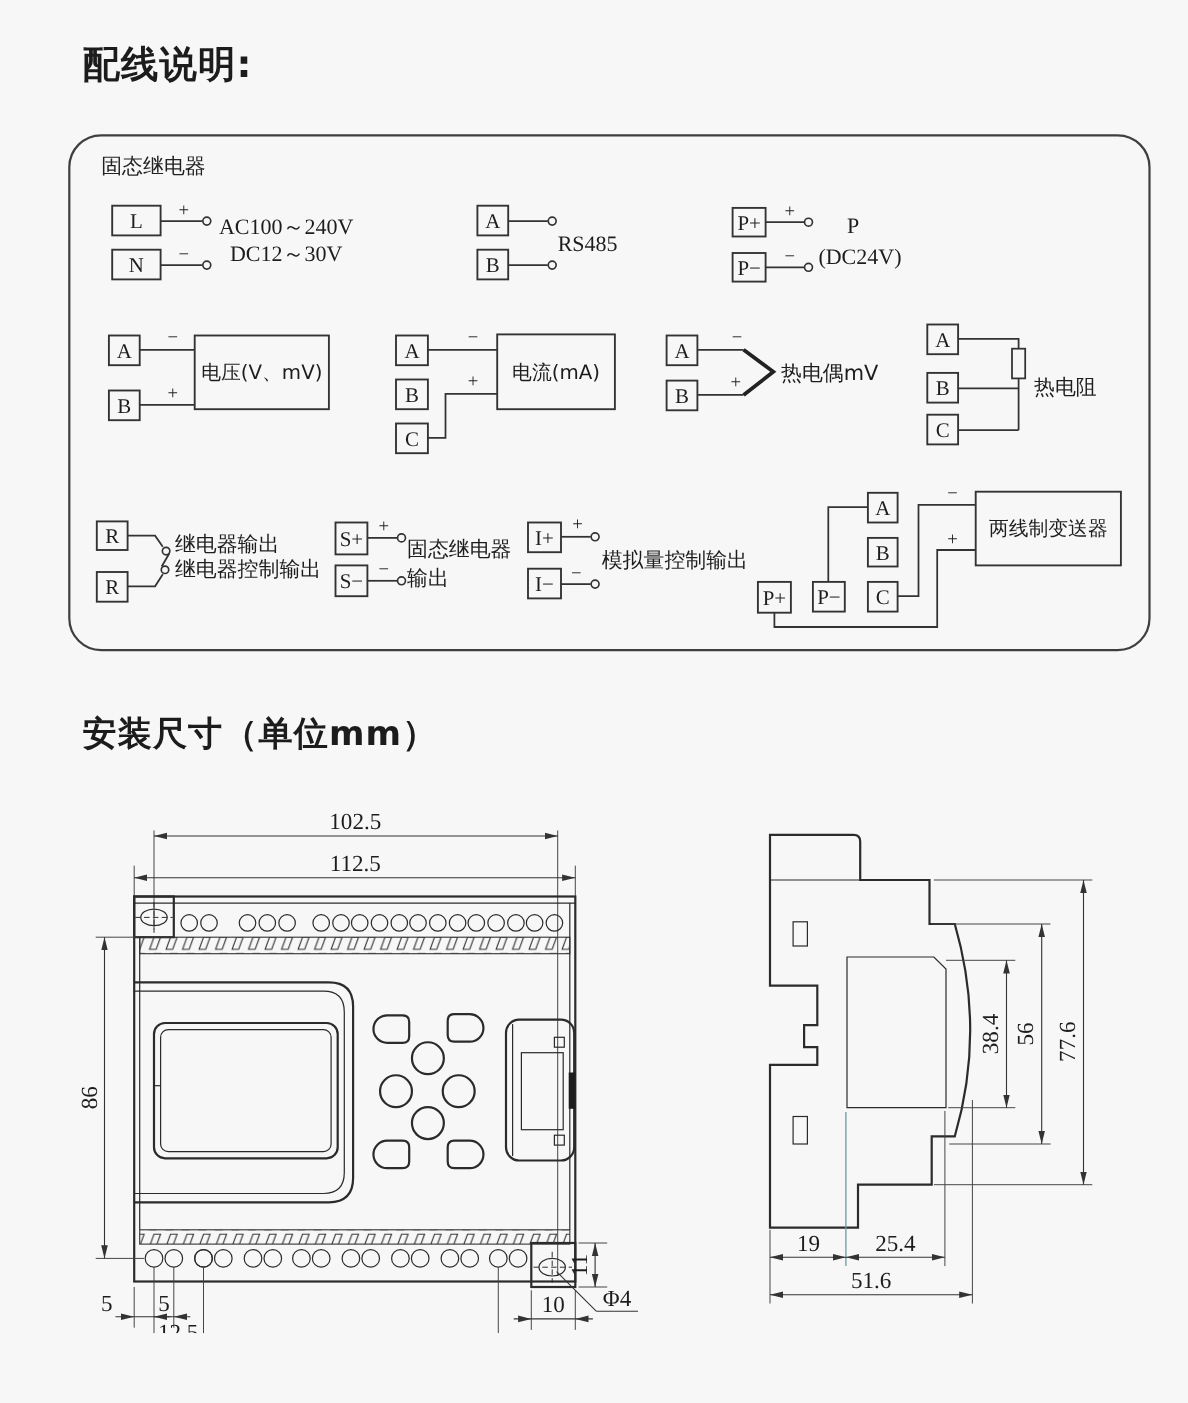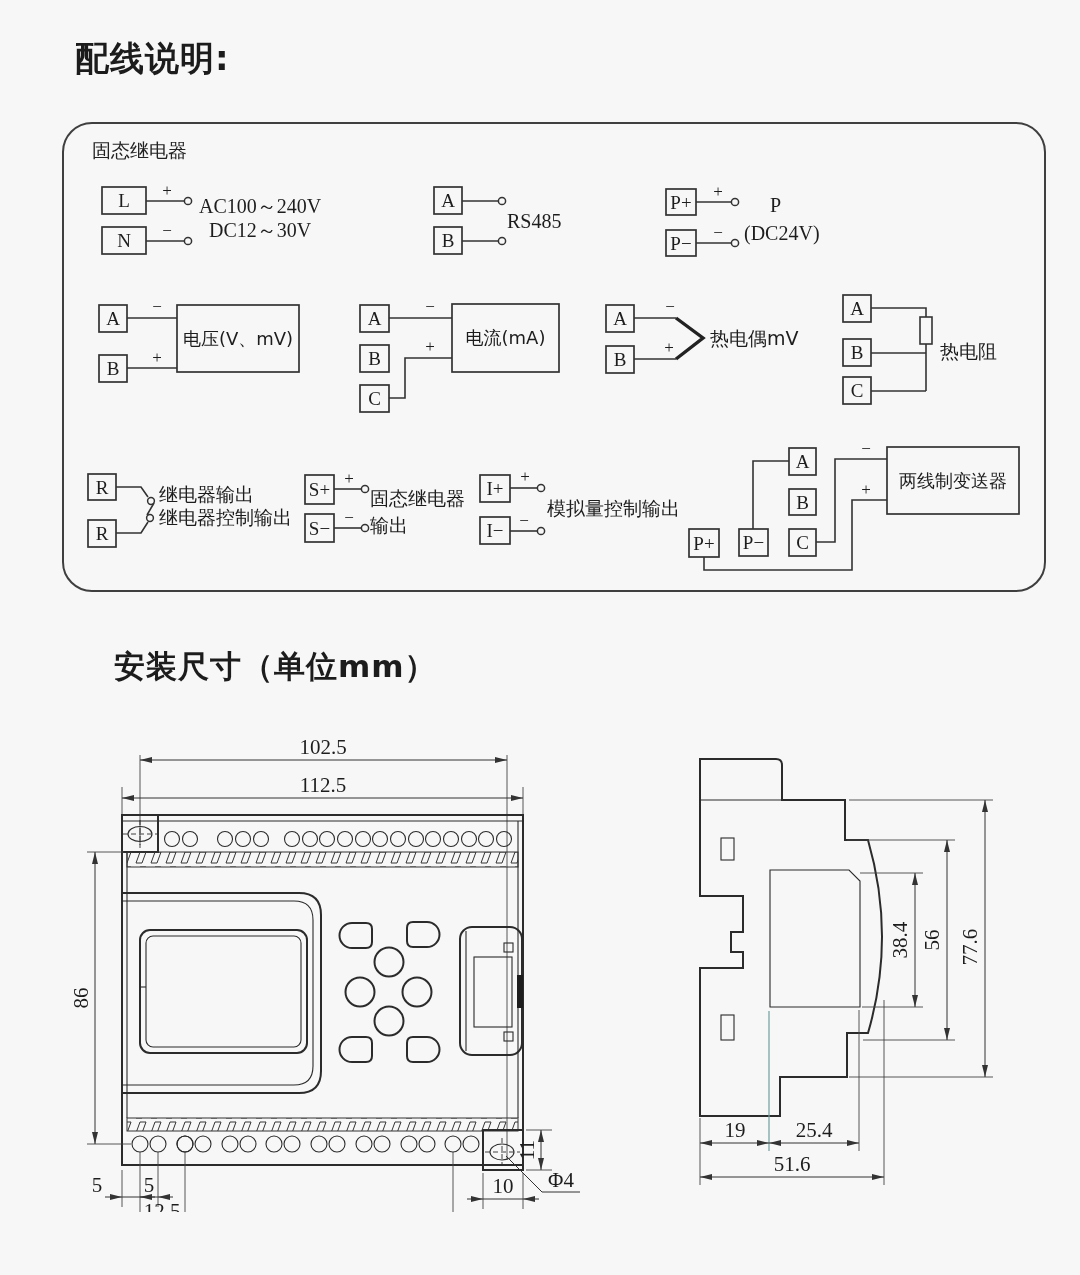--- a/index.html
+++ b/index.html
@@ -1,19 +1,19 @@
 <!DOCTYPE html>
 <html><head>
 <meta charset="utf-8">
 <style>
   html,body{margin:0;padding:0;background:#f7f7f8;}
   .page{position:relative;width:1080px;height:1212px;background:#f7f7f8;overflow:hidden;
         font-family:"DejaVu Sans","Liberation Sans",sans-serif;color:#1c1c1c;}
   .h1{position:absolute;left:75px;top:36px;font-size:34px;font-weight:600;letter-spacing:1px;}
-  .h2{position:absolute;left:75px;top:646px;font-size:31px;font-weight:600;letter-spacing:1px;margin-left:39px;}
+  .h2{position:absolute;left:75px;top:646px;font-size:31px;font-weight:600;letter-spacing:1px;}
   .wbox{position:absolute;left:62px;top:122px;width:980px;height:466px;
         border:2px solid #3f3f3f;border-radius:30px;}
   .wbox .btitle{position:absolute;left:28px;top:14px;font-size:19px;color:#222;}
   svg{position:absolute;overflow:visible;}
   .wsvg{left:0;top:0;}
   .fsvg{left:75px;top:715px;}
   .ssvg{left:655px;top:725px;}
   
   .tr{fill:none;stroke:#333;stroke-width:1.7;}
   .tt{font:19px "Liberation Serif","DejaVu Serif",serif;fill:#1d1d1d;text-anchor:middle;}

